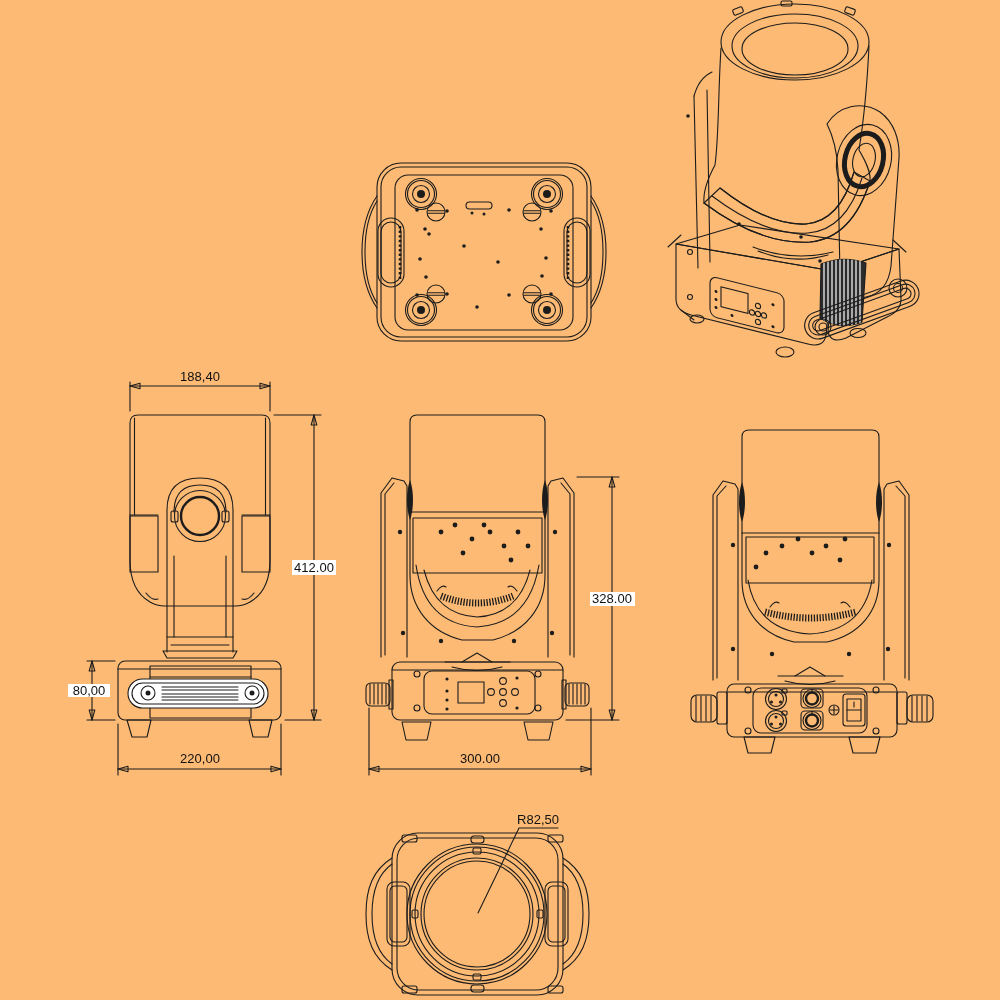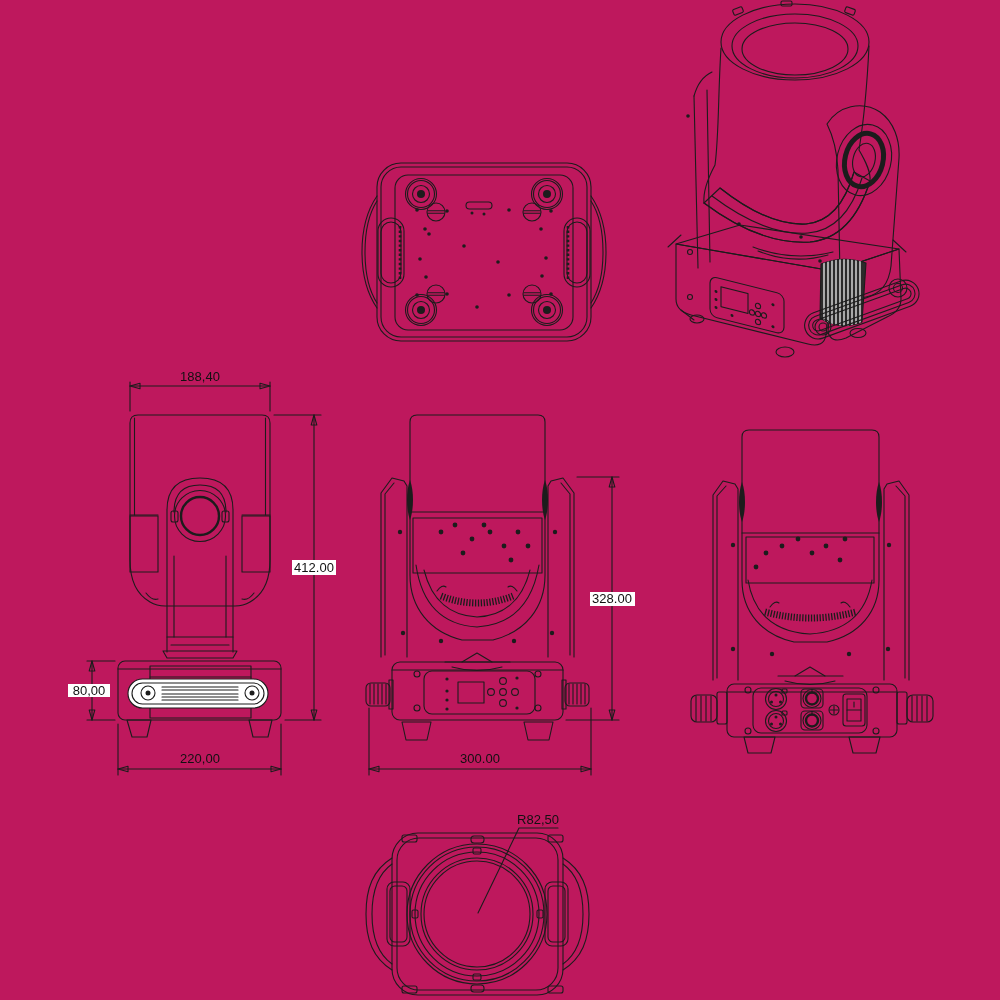--- a/index.html
+++ b/index.html
@@ -1,16 +1,16 @@
 <!DOCTYPE html>
 <html><head>
 <meta charset="utf-8">
 <style>
   html,body{margin:0;padding:0;background:#fff;}
-  .sheet{width:1000px;height:1000px;background:#be185d;position:relative;overflow:hidden;}
+  .sheet{width:1000px;height:1000px;background:#fdba74;position:relative;overflow:hidden;}
   #dwg path,#dwg rect,#dwg circle,#dwg ellipse,#dwg line,#dwg polyline,#dwg polygon{
     fill:none;stroke:#1c1c1c;stroke-width:1.1;stroke-linecap:round;stroke-linejoin:round;}
   #dwg .f{fill:#1c1c1c;stroke:none;}
   #dwg .mask{fill:#ffffff;stroke:none;}
   #dwg .thin{stroke-width:0.85;}
   #dwg .b2{stroke-width:2.4;}
   #dwg .b5{stroke-width:5;}
   #dwg .hz{fill:none;stroke:#1c1c1c;stroke-width:7;stroke-dasharray:1.3 1.6;stroke-linecap:butt;}
   #dwg .serr{stroke-width:2.6;stroke-dasharray:2.4 2.2;stroke-linecap:butt;}
   #dwg .drum{fill:#2b2b2b;stroke:#1c1c1c;}

